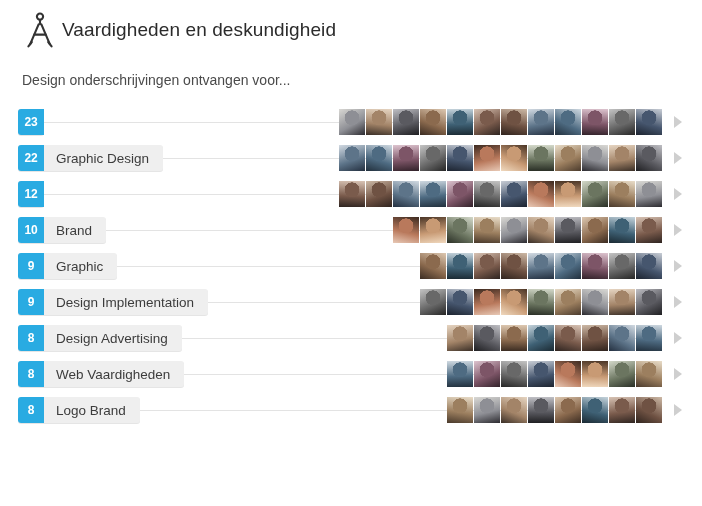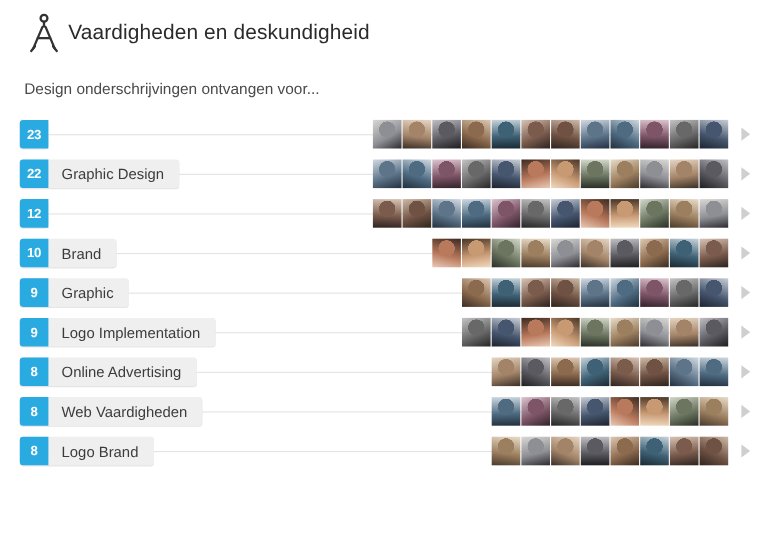--- a/index.html
+++ b/index.html
@@ -260,40 +260,40 @@
         <div class="thumb" style="background: radial-gradient(circle at 50% 34%, rgb(125, 85, 103) 0px, rgb(125, 85, 103) 34%, transparent 35%), linear-gradient(187deg, rgb(221, 196, 207) 0%, rgb(125, 85, 103) 58%, rgb(50, 34, 42) 100%);"></div>
         <div class="thumb" style="background: radial-gradient(circle at 50% 34%, rgb(104, 104, 104) 0px, rgb(104, 104, 104) 34%, transparent 35%), linear-gradient(164deg, rgb(196, 196, 196) 0%, rgb(104, 104, 104) 58%, rgb(38, 38, 38) 100%);"></div>
         <div class="thumb" style="background: radial-gradient(circle at 50% 34%, rgb(70, 86, 110) 0px, rgb(70, 86, 110) 34%, transparent 35%), linear-gradient(201deg, rgb(201, 206, 214) 0%, rgb(70, 86, 110) 58%, rgb(29, 36, 48) 100%);"></div>
       </div>
       <div class="chevron"></div>
     </div>
     <div class="skill-row">
       <div class="connector"></div>
       <div class="pill">
         <div class="pill-count">9</div>
-        <div class="pill-label">Logo Implementation</div>
+        <div class="pill-label">Design Implementation</div>
       </div>
       <div class="thumbs">
         <div class="thumb" style="background: radial-gradient(circle at 50% 34%, rgb(104, 104, 104) 0px, rgb(104, 104, 104) 34%, transparent 35%), linear-gradient(156deg, rgb(196, 196, 196) 0%, rgb(104, 104, 104) 58%, rgb(38, 38, 38) 100%);"></div>
         <div class="thumb" style="background: radial-gradient(circle at 50% 34%, rgb(70, 86, 110) 0px, rgb(70, 86, 110) 34%, transparent 35%), linear-gradient(193deg, rgb(201, 206, 214) 0%, rgb(70, 86, 110) 58%, rgb(29, 36, 48) 100%);"></div>
         <div class="thumb" style="background: radial-gradient(circle at 50% 34%, rgb(185, 121, 92) 0px, rgb(185, 121, 92) 34%, transparent 35%), linear-gradient(170deg, rgb(60, 42, 32) 0%, rgb(185, 121, 92) 58%, rgb(232, 201, 182) 100%);"></div>
         <div class="thumb" style="background: radial-gradient(circle at 50% 34%, rgb(200, 154, 116) 0px, rgb(200, 154, 116) 34%, transparent 35%), linear-gradient(207deg, rgb(74, 53, 38) 0%, rgb(200, 154, 116) 58%, rgb(240, 217, 191) 100%);"></div>
         <div class="thumb" style="background: radial-gradient(circle at 50% 34%, rgb(107, 117, 96) 0px, rgb(107, 117, 96) 34%, transparent 35%), linear-gradient(184deg, rgb(211, 216, 201) 0%, rgb(107, 117, 96) 58%, rgb(42, 47, 38) 100%);"></div>
         <div class="thumb" style="background: radial-gradient(circle at 50% 34%, rgb(156, 127, 95) 0px, rgb(156, 127, 95) 34%, transparent 35%), linear-gradient(161deg, rgb(232, 220, 200) 0%, rgb(156, 127, 95) 58%, rgb(74, 58, 44) 100%);"></div>
         <div class="thumb" style="background: radial-gradient(circle at 50% 34%, rgb(142, 143, 149) 0px, rgb(142, 143, 149) 34%, transparent 35%), linear-gradient(198deg, rgb(217, 216, 212) 0%, rgb(142, 143, 149) 58%, rgb(44, 43, 48) 100%);"></div>
         <div class="thumb" style="background: radial-gradient(circle at 50% 34%, rgb(163, 132, 104) 0px, rgb(163, 132, 104) 34%, transparent 35%), linear-gradient(175deg, rgb(230, 213, 194) 0%, rgb(163, 132, 104) 58%, rgb(58, 47, 39) 100%);"></div>
         <div class="thumb" style="background: radial-gradient(circle at 50% 34%, rgb(90, 90, 96) 0px, rgb(90, 90, 96) 34%, transparent 35%), linear-gradient(152deg, rgb(191, 191, 196) 0%, rgb(90, 90, 96) 58%, rgb(31, 31, 34) 100%);"></div>
       </div>
       <div class="chevron"></div>
     </div>
     <div class="skill-row">
       <div class="connector"></div>
       <div class="pill">
         <div class="pill-count">8</div>
-        <div class="pill-label">Online Advertising</div>
+        <div class="pill-label">Design Advertising</div>
       </div>
       <div class="thumbs">
         <div class="thumb" style="background: radial-gradient(circle at 50% 34%, rgb(163, 132, 104) 0px, rgb(163, 132, 104) 34%, transparent 35%), linear-gradient(167deg, rgb(230, 213, 194) 0%, rgb(163, 132, 104) 58%, rgb(58, 47, 39) 100%);"></div>
         <div class="thumb" style="background: radial-gradient(circle at 50% 34%, rgb(90, 90, 96) 0px, rgb(90, 90, 96) 34%, transparent 35%), linear-gradient(204deg, rgb(191, 191, 196) 0%, rgb(90, 90, 96) 58%, rgb(31, 31, 34) 100%);"></div>
         <div class="thumb" style="background: radial-gradient(circle at 50% 34%, rgb(139, 106, 78) 0px, rgb(139, 106, 78) 34%, transparent 35%), linear-gradient(181deg, rgb(221, 200, 177) 0%, rgb(139, 106, 78) 58%, rgb(59, 44, 34) 100%);"></div>
         <div class="thumb" style="background: radial-gradient(circle at 50% 34%, rgb(63, 97, 117) 0px, rgb(63, 97, 117) 34%, transparent 35%), linear-gradient(158deg, rgb(198, 212, 220) 0%, rgb(63, 97, 117) 58%, rgb(27, 42, 51) 100%);"></div>
         <div class="thumb" style="background: radial-gradient(circle at 50% 34%, rgb(122, 91, 76) 0px, rgb(122, 91, 76) 34%, transparent 35%), linear-gradient(195deg, rgb(216, 195, 180) 0%, rgb(122, 91, 76) 58%, rgb(46, 36, 32) 100%);"></div>
         <div class="thumb" style="background: radial-gradient(circle at 50% 34%, rgb(111, 82, 67) 0px, rgb(111, 82, 67) 34%, transparent 35%), linear-gradient(172deg, rgb(205, 185, 166) 0%, rgb(111, 82, 67) 58%, rgb(48, 36, 30) 100%);"></div>
         <div class="thumb" style="background: radial-gradient(circle at 50% 34%, rgb(93, 116, 137) 0px, rgb(93, 116, 137) 34%, transparent 35%), linear-gradient(209deg, rgb(210, 218, 226) 0%, rgb(93, 116, 137) 58%, rgb(36, 48, 64) 100%);"></div>
         <div class="thumb" style="background: radial-gradient(circle at 50% 34%, rgb(78, 107, 130) 0px, rgb(78, 107, 130) 34%, transparent 35%), linear-gradient(186deg, rgb(207, 217, 225) 0%, rgb(78, 107, 130) 58%, rgb(34, 48, 61) 100%);"></div>

